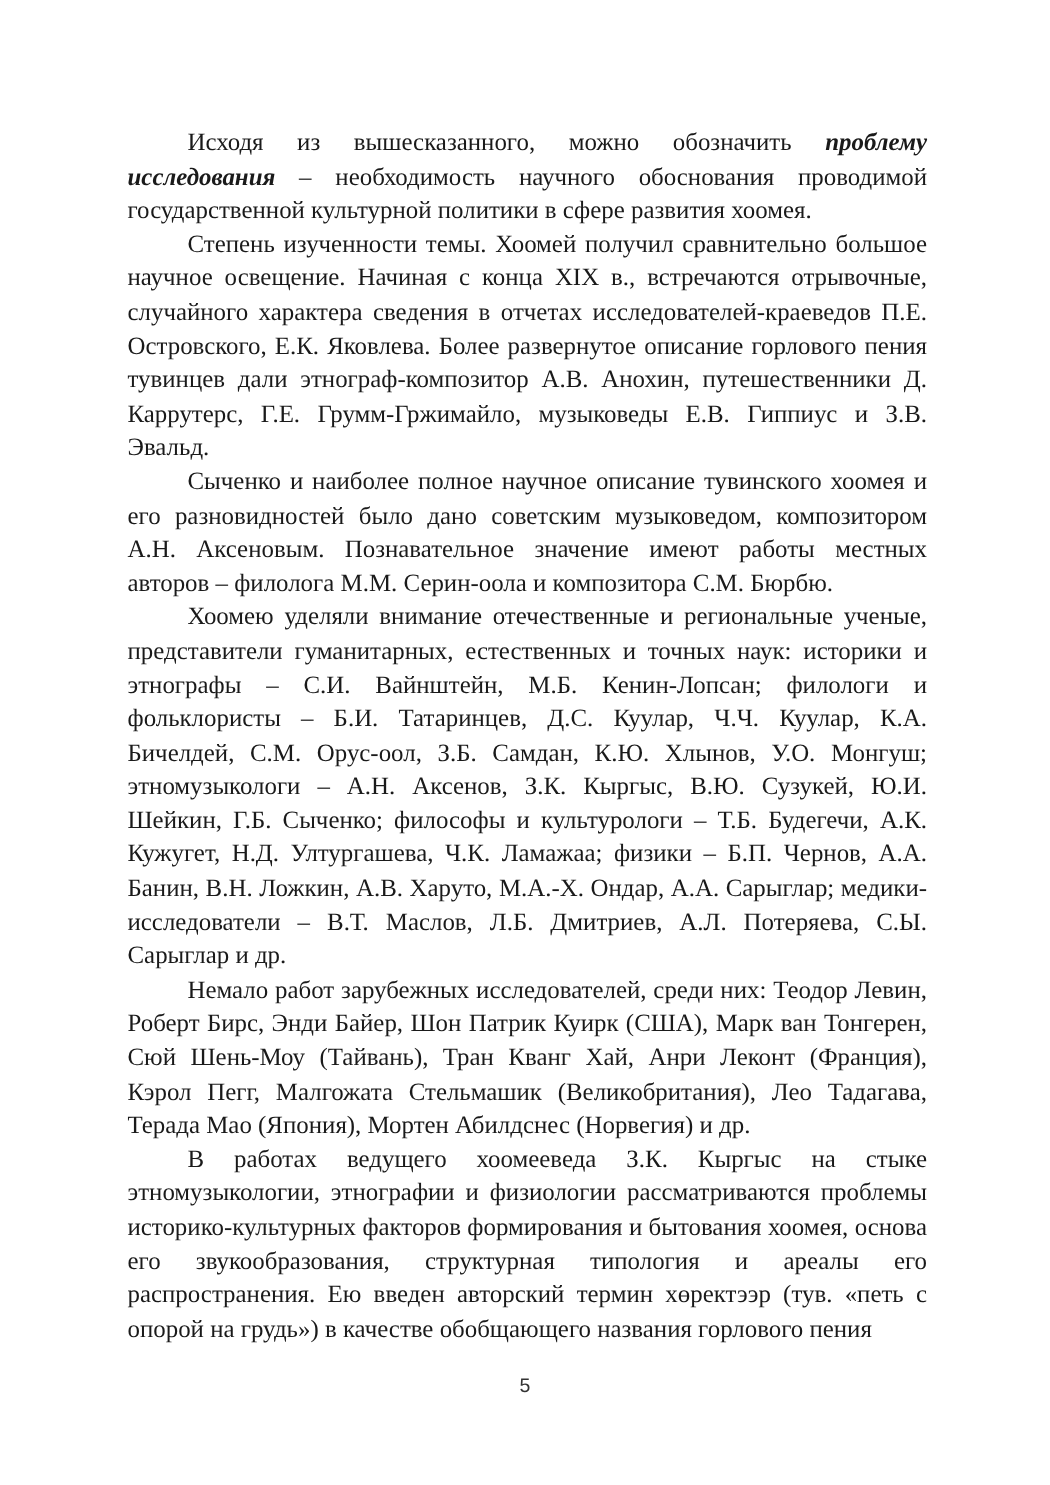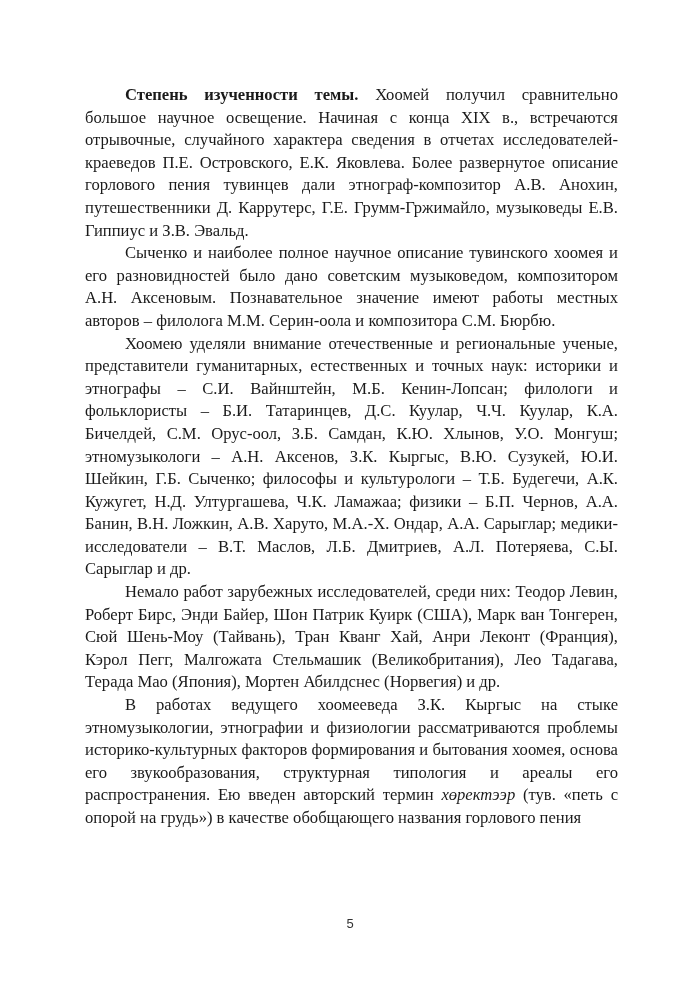--- a/index.html
+++ b/index.html
@@ -22,39 +22,42 @@
       width: 533px;
     }
     .para {
       margin: 0;
       font-size: 16.6px;
       line-height: 22.6px;
       text-align: justify;
       text-indent: 40px;
       hyphens: none;
     }
-    .bold { font-weight: bold; }
+    .bold { font-weight: normal; }
     .bolditalic { font-weight: bold; font-style: italic; }
-    .italic { font-style: italic; }
+    .italic { }
     .page-number {
       position: absolute;
       left: 0;
       width: 700px;
       top: 916px;
       text-align: center;
       font-family: "Liberation Sans", "DejaVu Sans", sans-serif;
       font-size: 13px;
       color: #333;
     }
   </style>
 </head>
 <body>
 
 <div class="page">
 
+  <p class="para">
+    <span>Исходя из вышесказанного, можно обозначить </span><span class="bolditalic">проблему исследования</span><span> – необходимость научного обоснования проводимой государственной культурной политики в сфере развития хоомея.</span>
+  </p>
 
   <p class="para">
     <span class="bold">Степень изученности темы.</span><span> Хоомей получил сравнительно большое научное освещение. Начиная с конца XIX в., встречаются отрывочные, случайного характера сведения в отчетах исследователей-краеведов П.Е. Островского, Е.К. Яковлева. Более развернутое описание горлового пения тувинцев дали этнограф-композитор А.В. Анохин, путешественники Д. Каррутерс, Г.Е. Грумм-Гржимайло, музыковеды Е.В. Гиппиус и З.В. Эвальд.</span>
   </p>
 
   <p class="para">
     <span>Сыченко и наиболее полное научное описание тувинского хоомея и его разновидностей было дано советским музыковедом, композитором А.Н. Аксеновым. Познавательное значение имеют работы местных авторов – филолога М.М. Серин-оола и композитора С.М. Бюрбю.</span>
   </p>
 
   <p class="para">

